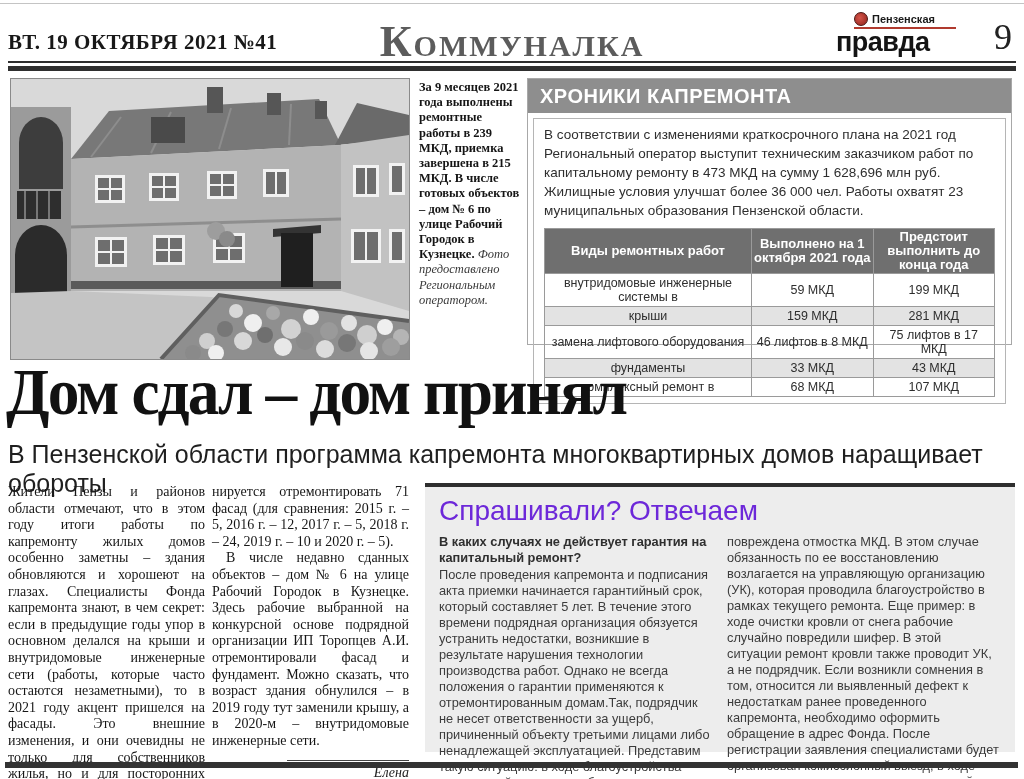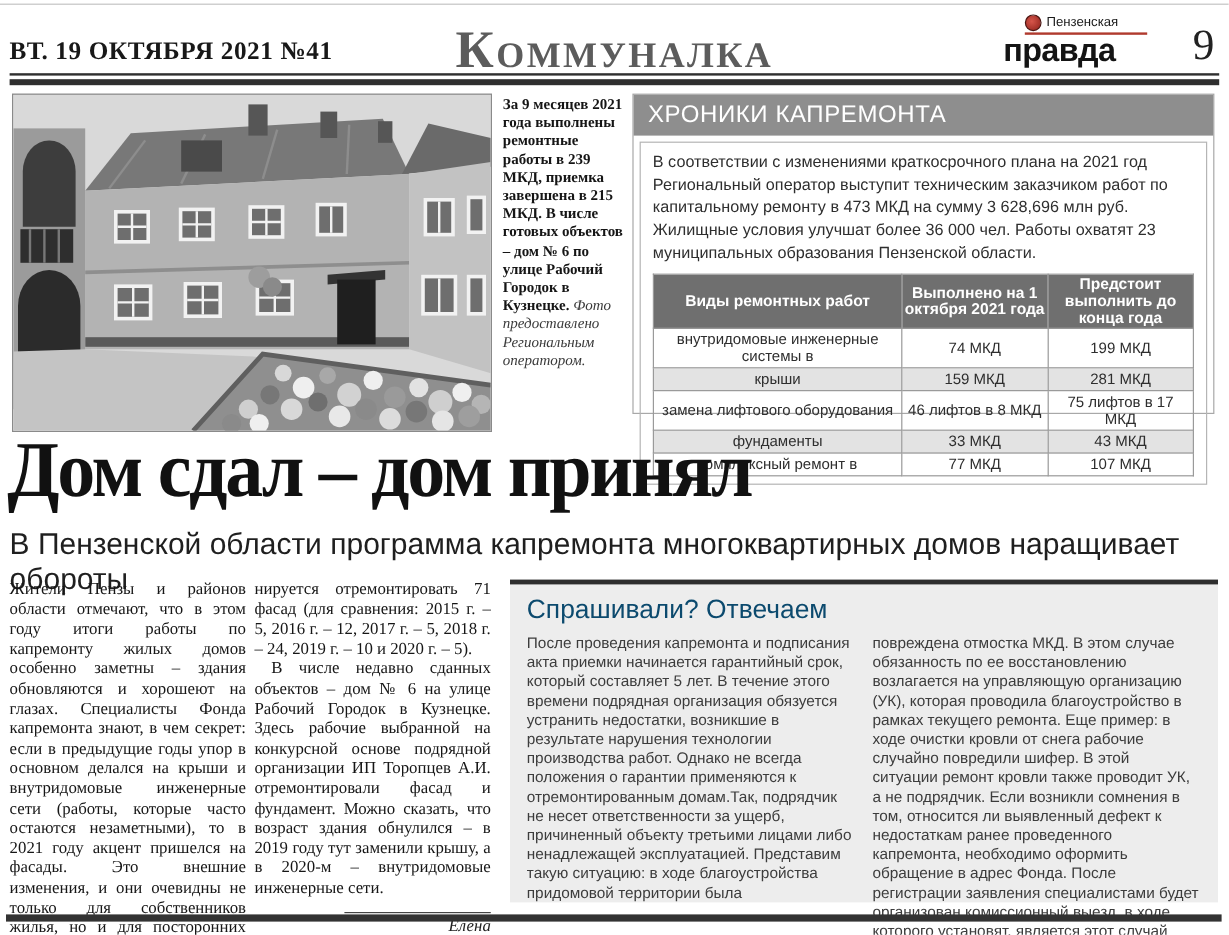--- a/index.html
+++ b/index.html
@@ -9,58 +9,58 @@
   .topline { position:absolute; left:0; top:3px; width:1024px; height:1px; background:#c4c4c4; }
 
   
   .dateline { position:absolute; left:8px; top:30px; font-family:"Liberation Serif",serif; font-weight:bold; font-size:21px; letter-spacing:.5px; color:#181818;text-align:center; }
   .kommunalka { position:absolute; left:0; top:16px; width:1024px; text-align:center; font-family:"Liberation Serif",serif; color:#5c5c5c; font-size:30px; letter-spacing:2px; text-transform:uppercase; font-weight:bold; }
   .kommunalka::first-letter { font-size:44px; }
   .pagenum { position:absolute; right:12px; top:16px; font-family:"Liberation Serif",serif; font-size:36px; color:#222; }
   .masthead { position:absolute; right:68px; top:12px; width:120px; }
   .masthead .row1 { display:flex; align-items:center; gap:4px; justify-content:flex-start; margin-left:18px; }
   .masthead .emb { width:14px; height:14px; border-radius:50%; background:radial-gradient(circle at 40% 40%, #d6554a, #8e211a); border:1px solid #4a1512; }
-  .masthead .small { font-family:"Liberation Sans",sans-serif; font-weight:normal; font-size:11px; color:#1a1a1a; }
+  .masthead .small { font-family:"Liberation Sans",sans-serif; font-weight:bold; font-size:11px; color:#1a1a1a; }
   .masthead .redbar { height:2px; background:#b03a2e; margin:1px 0 0 18px; }
   .masthead .big { font-family:"Liberation Sans",sans-serif; font-weight:bold; font-size:27px; line-height:27px; color:#141414; letter-spacing:-0.5px; }
   .hrule-thin { position:absolute; left:8px; top:61px; width:1008px; height:2px; background:#2f2f2f; }
   .hrule-thick { position:absolute; left:8px; top:66px; width:1008px; height:5px; background:#2f2f2f; }
 
   
   .photo { position:absolute; left:10px; top:78px; width:400px; height:282px; border:1px solid #8a8a8a; background:#d9d9d9; overflow:hidden; }
 
   
   .caption { position:absolute; left:419px; top:80px; width:102px; font-size:12.5px; line-height:15.2px; }
   .caption .b { font-weight:bold; color:#151515; }
   .caption .i { font-style:italic; color:#3a3a3a; }
 
   
   .chronicle { position:absolute; left:527px; top:78px; width:485px; height:267px; border:1px solid #a8a8a8; background:#fff; }
-  .chronicle .band { height:34px; background:#8e8e8e; color:#fff; font-family:"Liberation Sans",sans-serif; font-weight:normal; font-size:20px; letter-spacing:.5px; line-height:34px; padding-left:12px; }
+  .chronicle .band { height:34px; background:#8e8e8e; color:#fff; font-family:"Liberation Sans",sans-serif; font-weight:bold; font-size:20px; letter-spacing:.5px; line-height:34px; padding-left:12px; }
   .chronicle .inner { margin:5px; border:1px solid #b5b5b5; padding:6px 10px 6px 10px; }
   .chronicle .intro { font-family:"Liberation Sans",sans-serif; font-size:13.5px; line-height:19px; color:#2e2e2e; margin-bottom:8px; }
   table.repairs { width:100%; border-collapse:collapse; font-family:"Liberation Sans",sans-serif; }
   table.repairs th { background:#6f6f6f; color:#fff; font-size:13px; font-weight:bold; line-height:14px; padding:1px 2px; border:1px solid #9a9a9a; }
   table.repairs td { font-size:12.5px; line-height:14px; padding:2px 2px; text-align:center; color:#2e2e2e; border:1px solid #9a9a9a; }
   table.repairs tr:nth-child(even) td { background:#e3e3e3; }
   table.repairs .c0 { width:46%; } table.repairs .c1 { width:27%; } table.repairs .c2 { width:27%;margin-top:44px; }
 
   
   .headline { position:absolute; left:6px; top:352px; font-family:"Liberation Serif",serif; font-weight:bold; font-size:66px; line-height:80px; letter-spacing:-2px; color:#111; transform:scaleX(.96); transform-origin:left; }
   .subhead { position:absolute; left:8px; top:440px; font-family:"Liberation Sans",sans-serif; font-size:25px; color:#1f1f1f; }
 
   
   .col { position:absolute; top:484px; width:197px; font-size:14px; line-height:16.6px; text-align:justify; color:#161616; }
   .col1 { left:8px; } .col2 { left:212px; }
   .col p.ind { text-indent:14px; }
   .sig { margin-top:10px; width:62%; margin-left:auto; border-top:1px solid #444; padding-top:4px; text-align:right; font-style:italic; font-size:14px; color:#222; }
 
   
   .qa { position:absolute; left:425px; top:483px; width:590px; height:269px; background:#ededed; border-top:4px solid #2e2e2e; padding:8px 14px 10px 14px; font-family:"Liberation Sans",sans-serif; }
-  .qa .head { font-size:22px; color:#0c4a6e; margin-bottom:7px; }
+  .qa .head { font-size:28px; color:#6d28d9; margin-bottom:7px; }
   .qa .cols { display:flex; gap:16px; }
   .qa .qcol { width:272px; font-size:12.8px; line-height:16px; color:#3c3c3c; }
   .qa .q { font-weight:bold; color:#2f2f2f; margin-bottom:1px; }
 
   .bottomrule { position:absolute; left:5px; top:762px; width:1013px; height:6px; background:#333; }
 </style>
 </head>
 <body>
 
 <div class="topline"></div>
@@ -189,53 +189,53 @@
 </div>
 
 <div class="caption">
   <span class="b">За 9 месяцев 2021 года выполнены ремонтные работы в 239 МКД, приемка завершена в 215 МКД. В числе готовых объектов – дом № 6 по улице Рабочий Городок в Кузнецке.</span>
   <span class="i">Фото пре­доставлено Региональным оператором.</span>
 </div>
 
 <div class="chronicle">
   <div class="band">ХРОНИКИ КАПРЕМОНТА</div>
   <div class="inner">
-    <div class="intro">В соответствии с изменениями краткосрочного плана на 2021 год Региональный оператор выступит техническим заказчиком работ по капитальному ремонту в 473 МКД на сумму 3 628,696 млн руб. Жилищные условия улучшат более 36 000 чел. Работы охватят 23 муниципальных образования Пензенской области.</div>
+    <div class="intro">В соответствии с изменениями краткосрочного плана на 2021 год Региональный оператор выступит техническим заказчиком работ по капитальному ремонту в 473 МКД на сумму 1 628,696 млн руб. Жилищные условия улучшат более 36 000 чел. Работы охватят 23 муниципальных образования Пензенской области.</div>
     <table class="repairs">
       <thead>
         <tr>
           <th class="c0">Виды ремонтных работ</th>
           <th class="c1">Выполнено на 1 октября 2021 года</th>
           <th class="c2">Предстоит выпол­нить до конца года</th>
         </tr>
       </thead>
       <tbody>
         <tr>
             <td>внутридомовые инженерные системы в</td>
-            <td>74 МКД</td>
+            <td>59 МКД</td>
             <td>199 МКД</td>
           </tr>
         <tr>
             <td>крыши</td>
             <td>159 МКД</td>
             <td>281 МКД</td>
           </tr>
         <tr>
             <td>замена лифтового оборудования</td>
             <td>46 лифтов в 8 МКД</td>
             <td>75 лифтов в 17 МКД</td>
           </tr>
         <tr>
             <td>фундаменты</td>
             <td>33 МКД</td>
             <td>43 МКД</td>
           </tr>
         <tr>
             <td>комплексный ремонт в</td>
-            <td>77 МКД</td>
+            <td>68 МКД</td>
             <td>107 МКД</td>
           </tr>
       </tbody>
     </table>
   </div>
 </div>
 
 <h1 class="headline">Дом сдал – дом принял</h1>
 <div class="subhead">В Пензенской области программа капремонта многоквартирных домов наращивает обороты</div>
 
@@ -246,20 +246,21 @@
 <div class="col col2">
   <p>нируется отремонтировать 71 фасад (для сравнения: 2015 г. – 5, 2016 г. – 12, 2017 г. – 5, 2018 г. – 24, 2019 г. – 10 и 2020 г. – 5).</p>
   <p class="ind">В числе недавно сданных объектов – дом № 6 на улице Рабочий Городок в Кузнецке. Здесь рабочие выбранной на конкурсной основе подрядной организации ИП Торопцев А.И. отремонтировали фасад и фундамент. Можно сказать, что возраст здания обнулился – в 2019 году тут заменили крышу, а в 2020-м – внутридомовые инженерные сети.</p>
   <div class="sig">Елена СЕРГИЕНКО.</div>
 </div>
 
 <div class="qa">
   <div class="head">Спрашивали? Отвечаем</div>
   <div class="cols">
     <div class="qcol">
+      <div class="q">В каких случаях не действует гарантия на капитальный ремонт?</div>
       <div>После проведения капремонта и подписания акта приемки начинается гарантийный срок, который составляет 5 лет. В течение этого времени подрядная организация обязуется устранить недостатки, возникшие в результате нарушения технологии производства работ. Однако не всегда положения о гарантии применяются к отремонтированным домам.Так, подрядчик не несет ответственности за ущерб, причиненный объекту третьими лицами либо ненадлежащей эксплуатацией. Представим такую ситуацию: в ходе благоустройства придомовой территории была</div>
     </div>
     <div class="qcol">
       <div>повреждена отмостка МКД. В этом случае обязанность по ее восстановлению возлагается на управляющую организацию (УК), которая проводила благоустройство в рамках текущего ремонта. Еще пример: в ходе очистки кровли от снега рабочие случайно повредили шифер. В этой ситуации ремонт кровли также проводит УК, а не подрядчик. Если возникли сомнения в том, относится ли выявленный дефект к недостаткам ранее проведенного капремонта, необходимо оформить обращение в адрес Фонда. После регистрации заявления специалистами будет организован комиссионный выезд, в ходе которого установят, является этот случай гарантийным или нет.</div>
     </div>
   </div>
 </div>
 
 <div class="bottomrule"></div>
 

